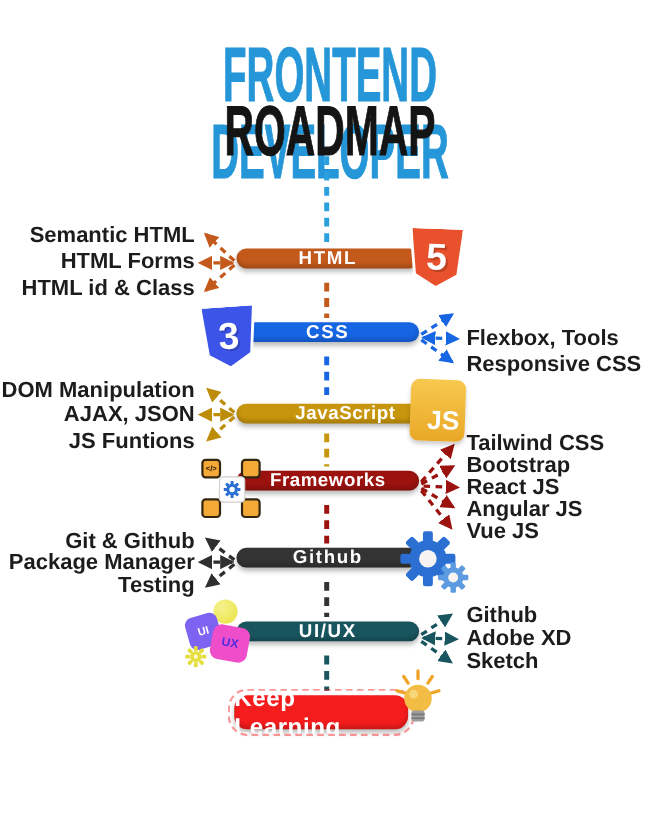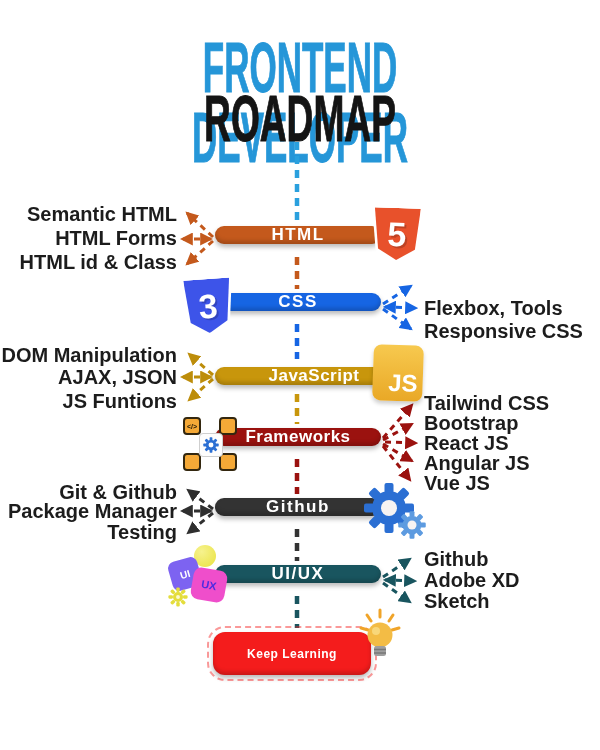--- a/index.html
+++ b/index.html
@@ -22,22 +22,22 @@
     display:flex;align-items:center;justify-content:center;z-index:2;
     color:#fff;font-weight:700;font-size:17px;letter-spacing:.5px;
     box-shadow:0 3px 5px rgba(0,0,0,.28), inset 0 -3px 4px rgba(0,0,0,.18);}
   .bar.tight{letter-spacing:1.5px;}
   #bar-html{top:226px;background:#c4591c;}
   #bar-css{top:293px;background:#1665e3;}
   #bar-js{top:367px;background:#c8960c;padding-left:16px;}
   #bar-fw{top:428px;background:#9b120f;}
   #bar-tools{top:498px;background:#333333;}
   #bar-ui{top:565px;background:#19555f;}
-  #bar-keep{top:632px;left:213px;width:158px;height:43px;background:#f41c1c;
-    font-size:12px;outline:2px dashed rgba(244,30,30,.45);outline-offset:4px;}
+  #bar-keep{top:632px;left:213px;width:158px;height:31px;background:#f41c1c;
+    font-size:22px;outline:2px dashed rgba(244,30,30,.45);outline-offset:4px;}
 
   
   .lbl{position:absolute;white-space:nowrap;font-weight:700;font-size:20px;
     line-height:22px;color:#1c1c1c;z-index:2;}
   .lbl.left{right:423px;text-align:right;}
   .lbl.right{left:424px;text-align:left;}
   .lbl.small{line-height:20px;}
 
   
   .icon{position:absolute;z-index:3;}

